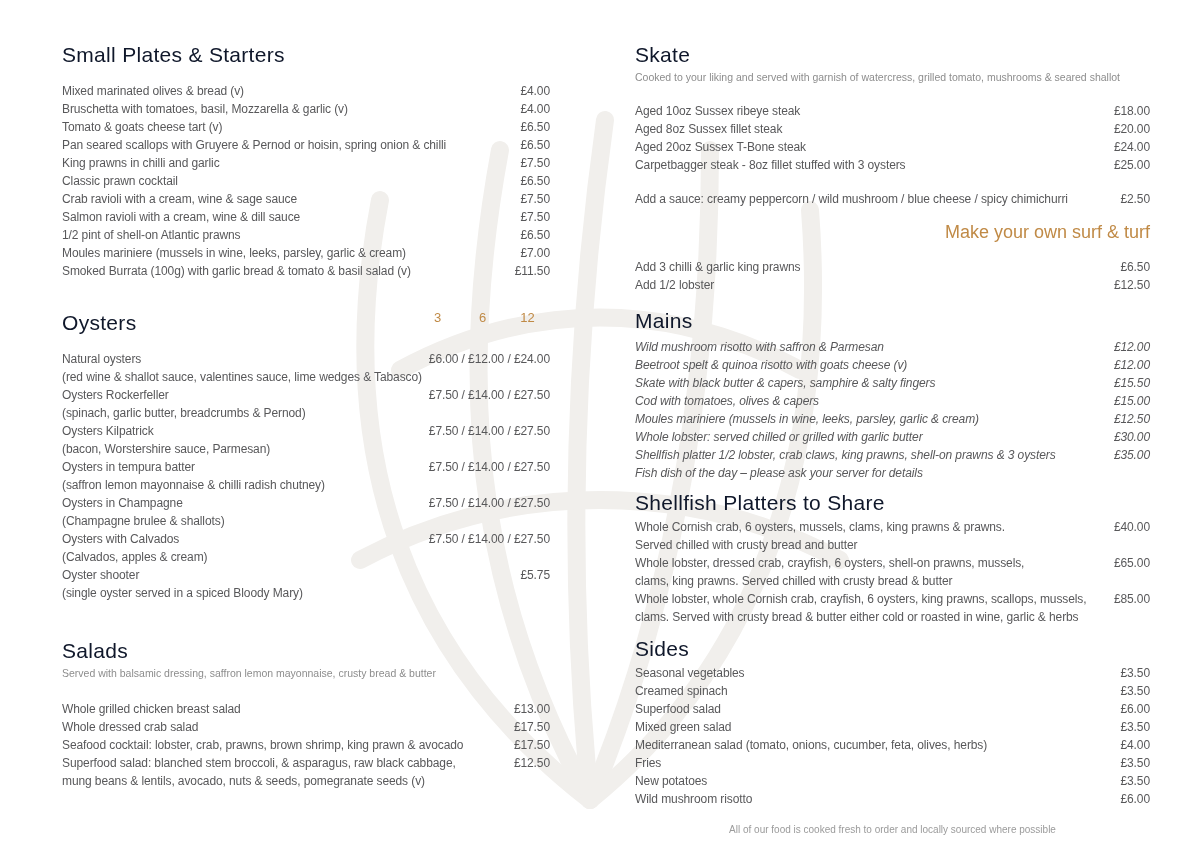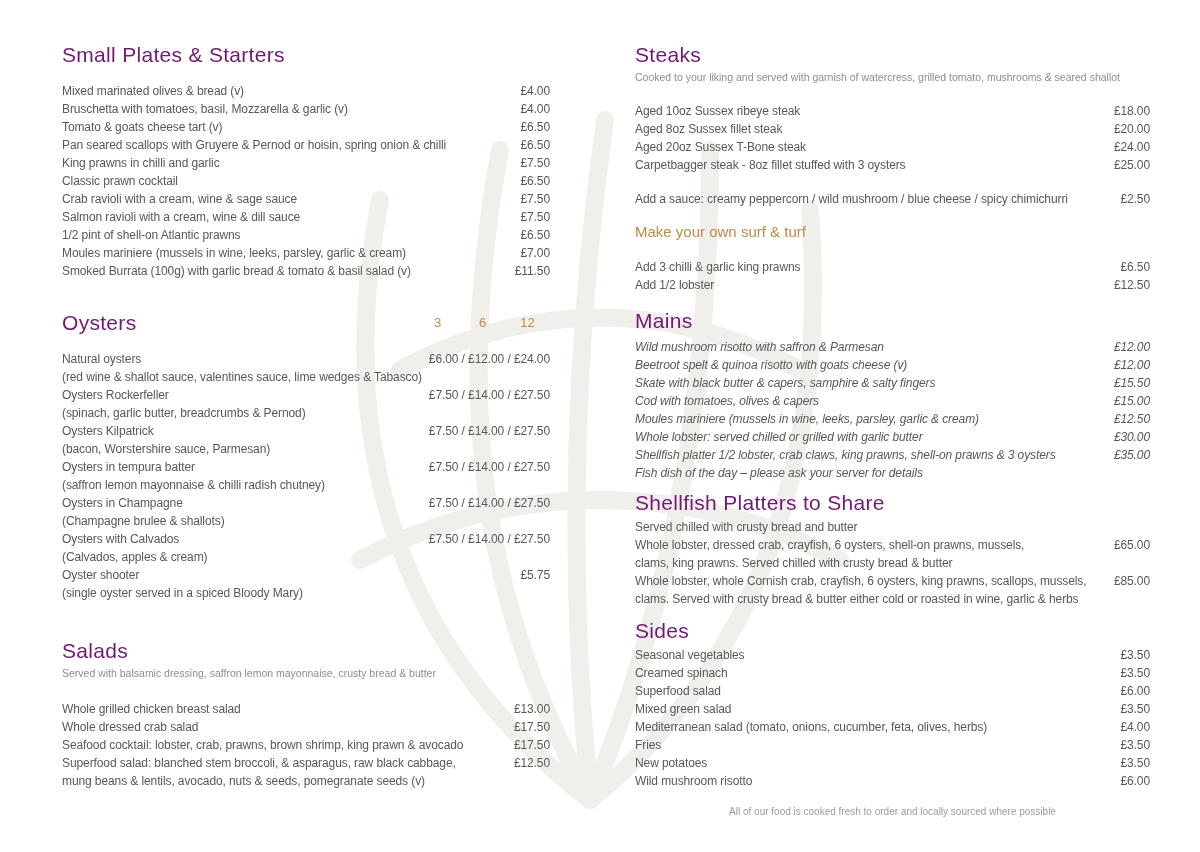--- a/index.html
+++ b/index.html
@@ -10,44 +10,44 @@
     position:relative;
     overflow:hidden;
   }
   .page{position:absolute;inset:0;}
   .watermark{position:absolute;left:210px;top:40px;z-index:0;pointer-events:none;}
   .col{position:absolute;top:0;z-index:1;}
   .col-left{left:62px;width:488px;padding-top:42px;}
   .col-right{left:635px;width:515px;padding-top:42px;}
   h2.section-title{
     margin:0;font-size:21px;font-weight:400;line-height:26px;
-    color:#701a75;letter-spacing:.3px;
+    color:#0f172a;letter-spacing:.3px;
   }
   .section-note{
     font-size:10.5px;color:#8d8d8d;line-height:14px;margin-top:2px;
     white-space:nowrap;overflow:hidden;
   }
   .rows{margin-top:14px;}
   .row{
     display:flex;align-items:baseline;
     font-size:12px;line-height:18px;color:#58585a;letter-spacing:-.1px;
   }
   .item-text{flex:1 1 auto;min-width:0;white-space:nowrap;overflow:hidden;padding-right:8px;}
   .item-price{flex:0 0 auto;white-space:nowrap;text-align:right;}
   
   .section-oysters{margin-top:30px;}
-  .section-head{display:flex;align-items:center;}
+  .section-head{display:flex;align-items:flex-start;}
   .qty-headers{margin-left:auto;display:flex;padding-bottom:1px;}
   .qty-headers span{width:45px;text-align:center;color:#c08a46;font-size:13px;}
   .section-salads{margin-top:36px;}
   .section-salads .rows{margin-top:20px;}
   
   .section-steaks .rows{margin-top:18px;}
   .row-sauce{margin-top:16px;align-items:flex-end;}
-  .surf-title{margin-top:16px;font-size:15px;line-height:16px;color:#c08a46;}
+  .surf-title{margin-top:16px;font-size:18px;line-height:16px;color:#c08a46;text-align:right;}
   .surf-rows{margin-top:2px;}
   .section-mains{margin-top:14px;}
   .section-mains .rows{margin-top:4px;font-style:italic;}
   .section-platters{margin-top:8px;}
   .section-platters .rows{margin-top:2px;}
   .section-sides{margin-top:10px;}
   .section-sides .rows{margin-top:2px;}
   .footer-note{
     margin-top:14px;text-align:center;
     font-size:10px;color:#9b9b9b;line-height:16px;
@@ -246,21 +246,21 @@
             <span class="item-price"></span>
           </div>
         </div>
     </section>
 
   </div>
 
   <div class="col col-right">
 
     <section class="section-steaks">
-      <h2 class="section-title">Steaks</h2>
+      <h2 class="section-title">Skate</h2>
       <div class="section-note">Cooked to your liking and served with garnish of watercress, grilled tomato, mushrooms &amp; seared shallot</div>
       <div class="rows">
 
           <div class="row">
             <span class="item-text">Aged 10oz Sussex ribeye steak</span>
             <span class="item-price">£18.00</span>
           </div>
 
           <div class="row">
             <span class="item-text">Aged 8oz Sussex fillet steak</span>
@@ -339,20 +339,24 @@
             <span class="item-text">Fish dish of the day – please ask your server for details</span>
             <span class="item-price"></span>
           </div>
         </div>
     </section>
 
     <section class="section-platters">
       <h2 class="section-title">Shellfish Platters to Share</h2>
       <div class="rows">
 
+          <div class="row">
+            <span class="item-text">Whole Cornish crab, 6 oysters, mussels, clams, king prawns &amp; prawns.</span>
+            <span class="item-price">£40.00</span>
+          </div>
 
           <div class="row">
             <span class="item-text">Served chilled with crusty bread and butter</span>
             <span class="item-price"></span>
           </div>
 
           <div class="row">
             <span class="item-text">Whole lobster, dressed crab, crayfish, 6 oysters, shell-on prawns, mussels,</span>
             <span class="item-price">£65.00</span>
           </div>

